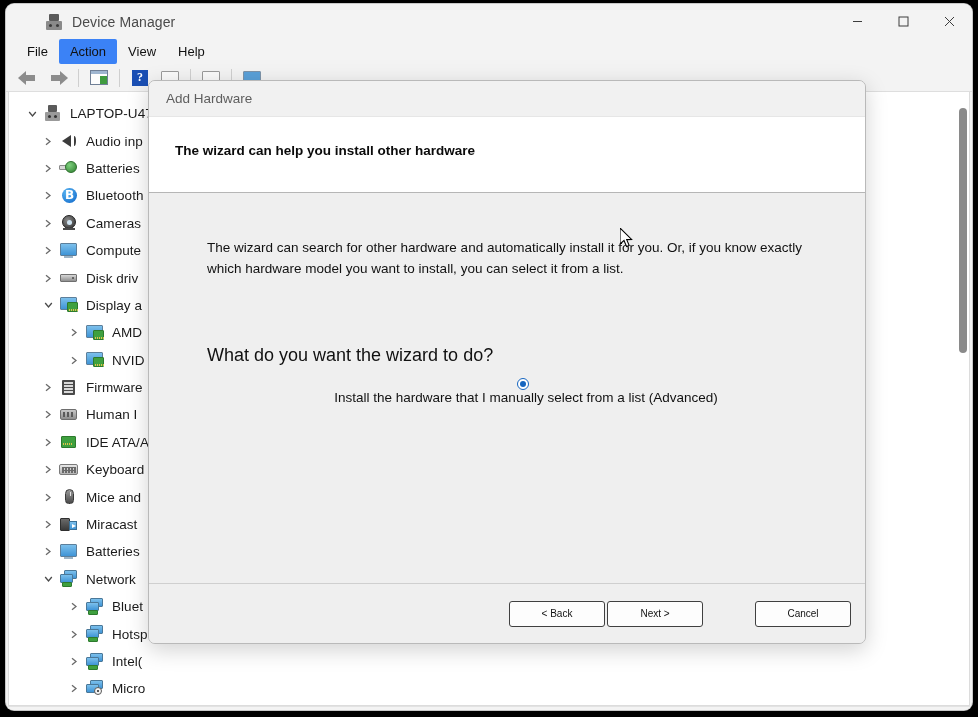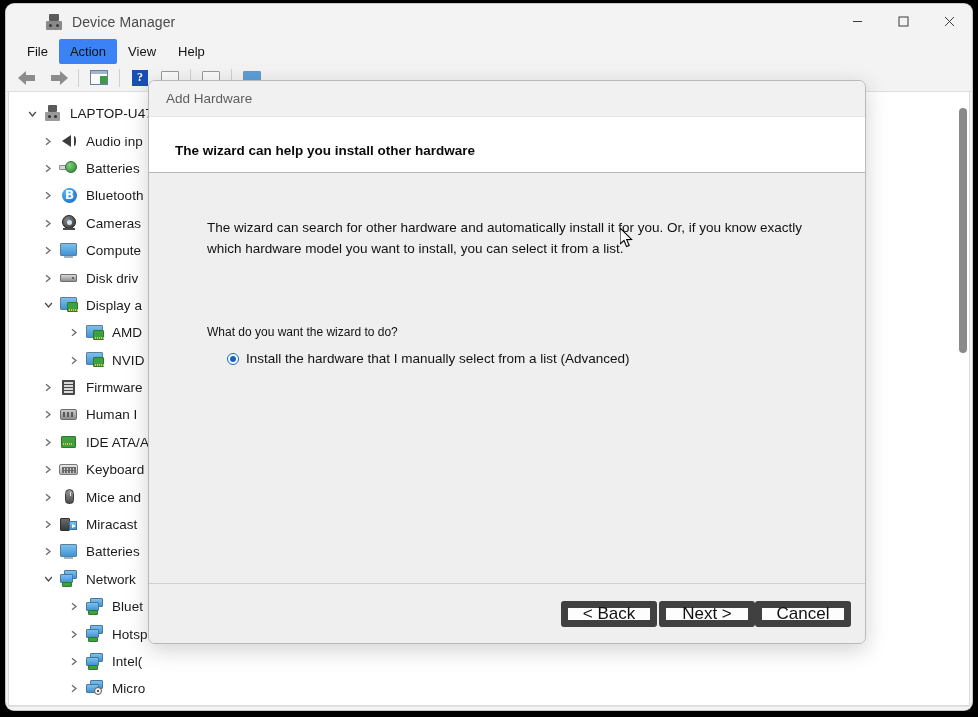--- a/index.html
+++ b/index.html
@@ -482,21 +482,21 @@
     align-items: center;
     padding-left: 17px;
     border-bottom: 1px solid #e6e6e6;
   }
   .dlg-title {
     font-size: 13.5px;
     color: #5e5e5e;
   }
 
   .dlg-header {
-    height: 56px;
+    height: 76px;
     background: #ffffff;
     border-bottom: 1px solid #b6b6b6;
     display: flex;
     align-items: flex-start;
     padding: 26px 0 0 26px;
   }
   .dlg-header-text {
     font-size: 13.5px;
     font-weight: bold;
     color: #0b0b0b;
@@ -510,32 +510,32 @@
   }
 
   .dlg-para {
     font-size: 13.5px;
     color: #111;
     line-height: 21px;
     width: 602px;
   }
 
   .dlg-question {
-    font-size: 12px;
+    font-size: 18px;
     color: #111;
     margin-top: 66px;
   }
 
   .radio-row {
     display: flex;
     align-items: center;
     margin-top: 16px;
     padding-left: 20px;
   }
-  .radio-row.second { margin-top: 12px; }
+  .radio-row.second { margin-top: 12px; flex-direction: column; }
 
   .radio {
     width: 12px; height: 12px;
     border-radius: 50%;
     border: 1px solid #6d6d6d;
     background: #fff;
     flex: none;
     margin-right: 7px;
     position: relative;
   }
@@ -563,31 +563,31 @@
     display: flex;
     align-items: center;
     justify-content: flex-end;
     padding-right: 14px;
     gap: 0;
   }
   .dlg-btn {
     width: 96px;
     height: 26px;
     background: #fdfdfd;
-    border: 7px solid #404040;
+    border: 1px solid #404040;
     border-radius: 3px;
-    font-size: 17px;
+    font-size: 10px;
     color: #111;
     display: flex;
     align-items: center;
     justify-content: center;
     font-family: "Liberation Sans", sans-serif;
   }
   .dlg-btn.back { margin-right: 2px; }
-  .dlg-btn.next { }
+  .dlg-btn.next { margin-right: 52px; }
 
   
   .cursor {
     position: absolute;
     left: 620px; top: 228px;
     width: 14px; height: 21px;
     pointer-events: none;
     z-index: 50;
   }
 </style>

